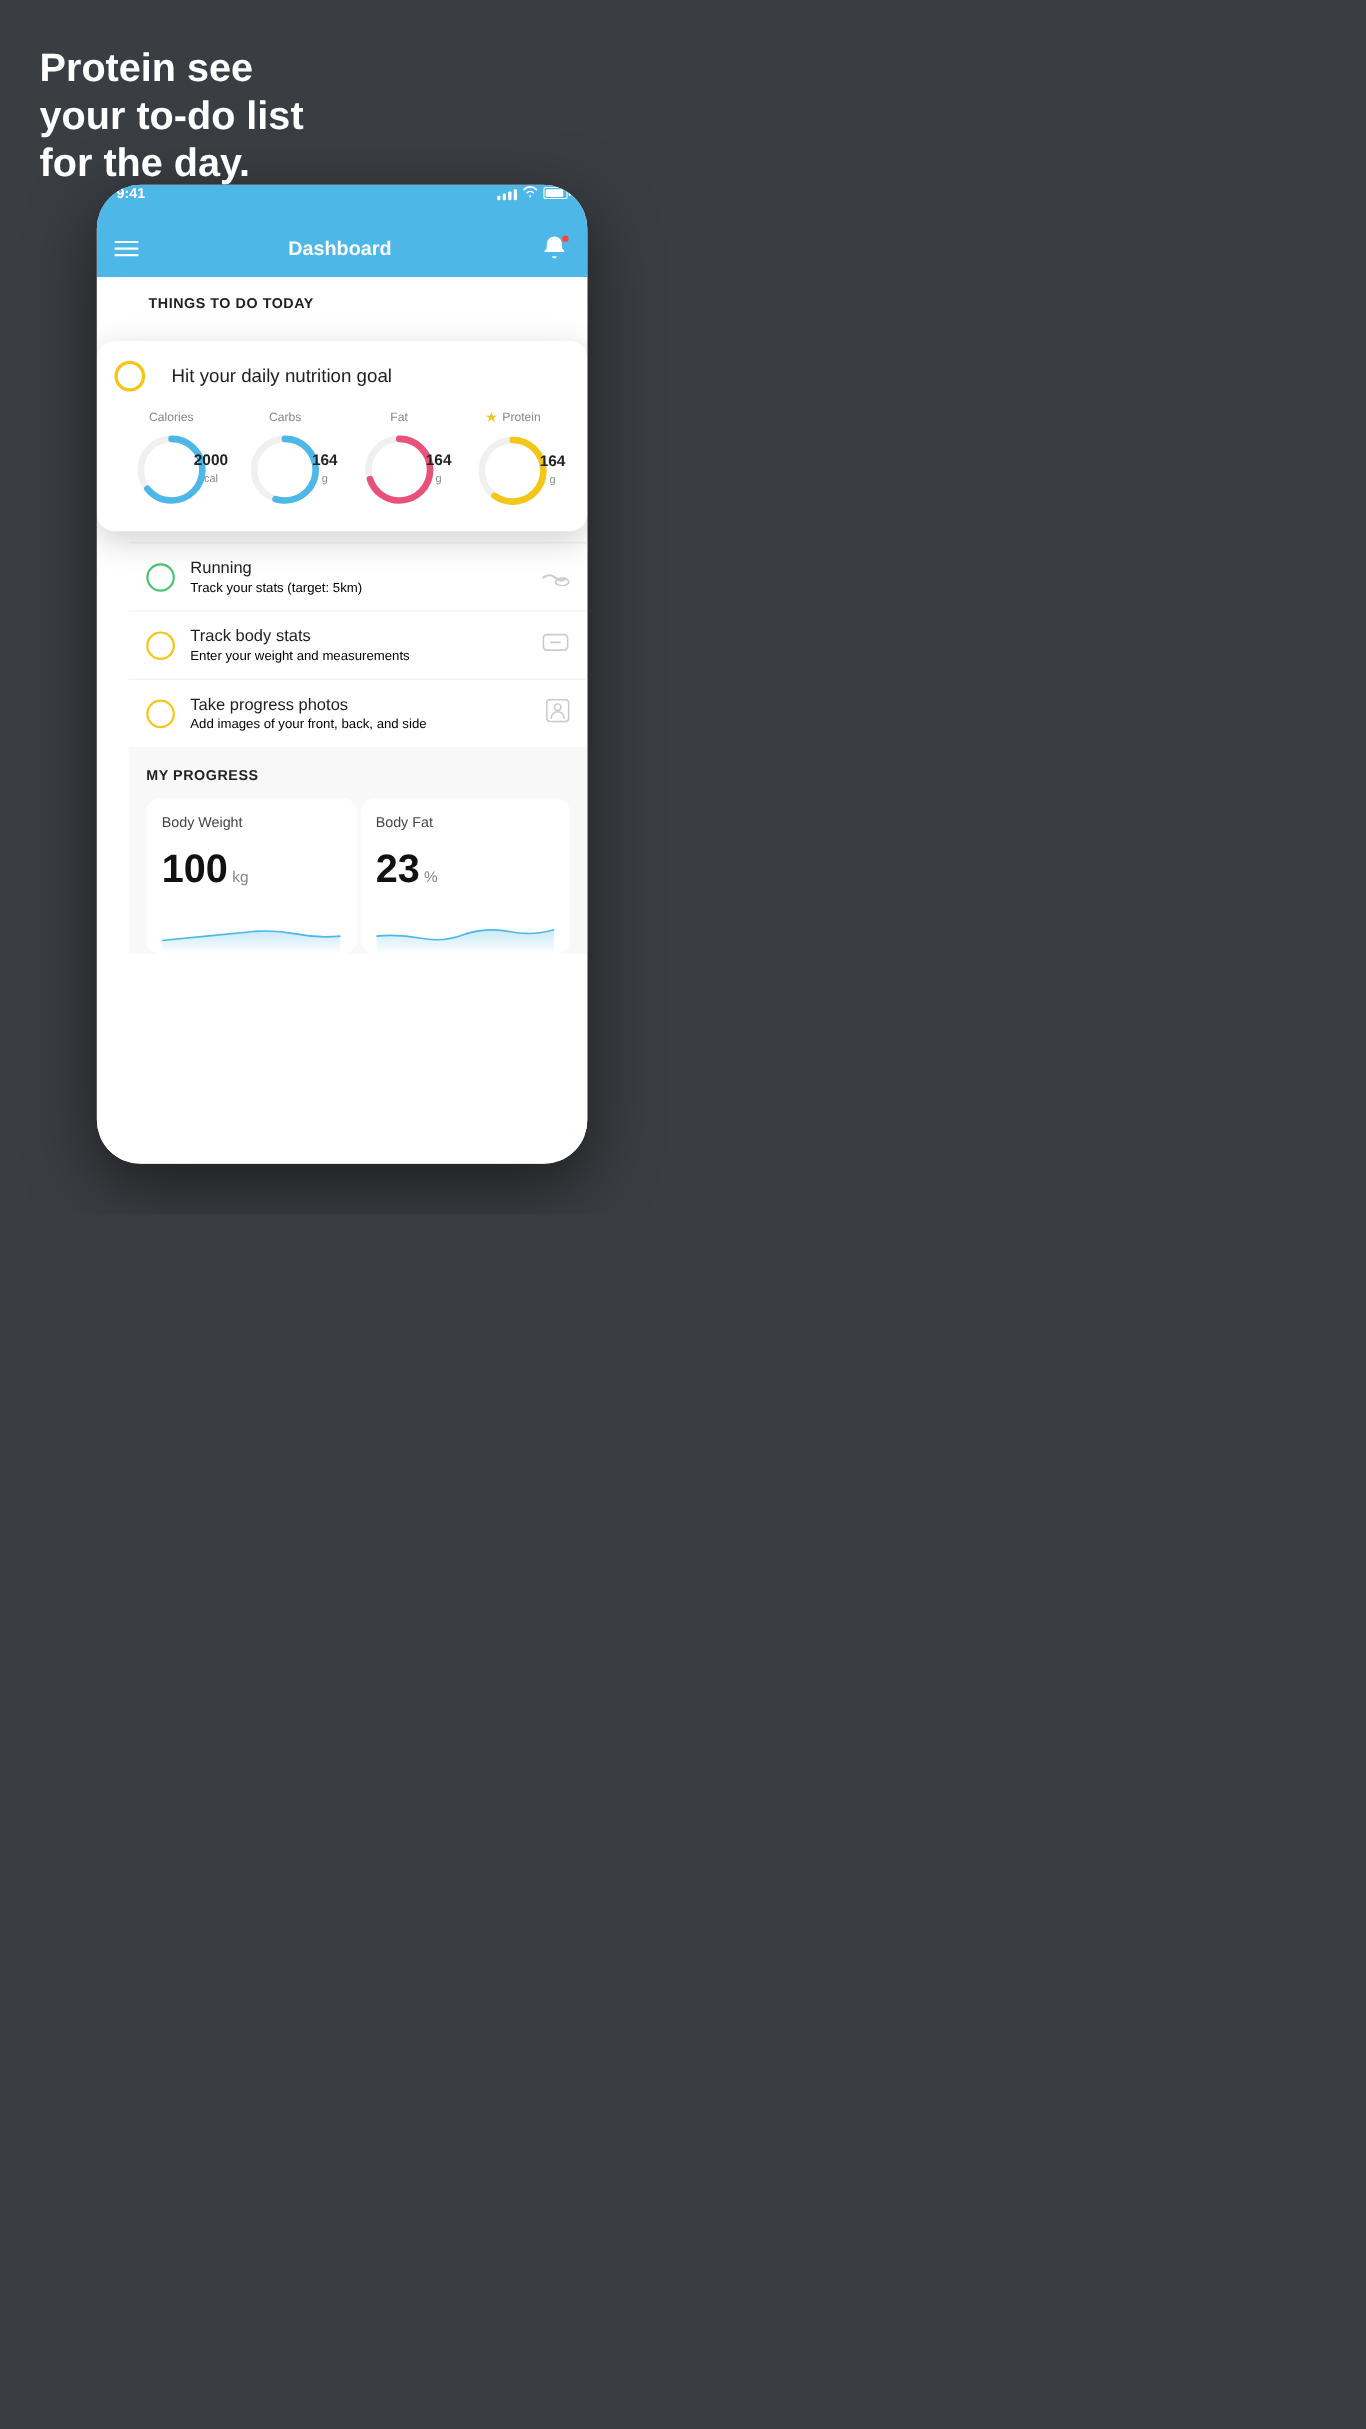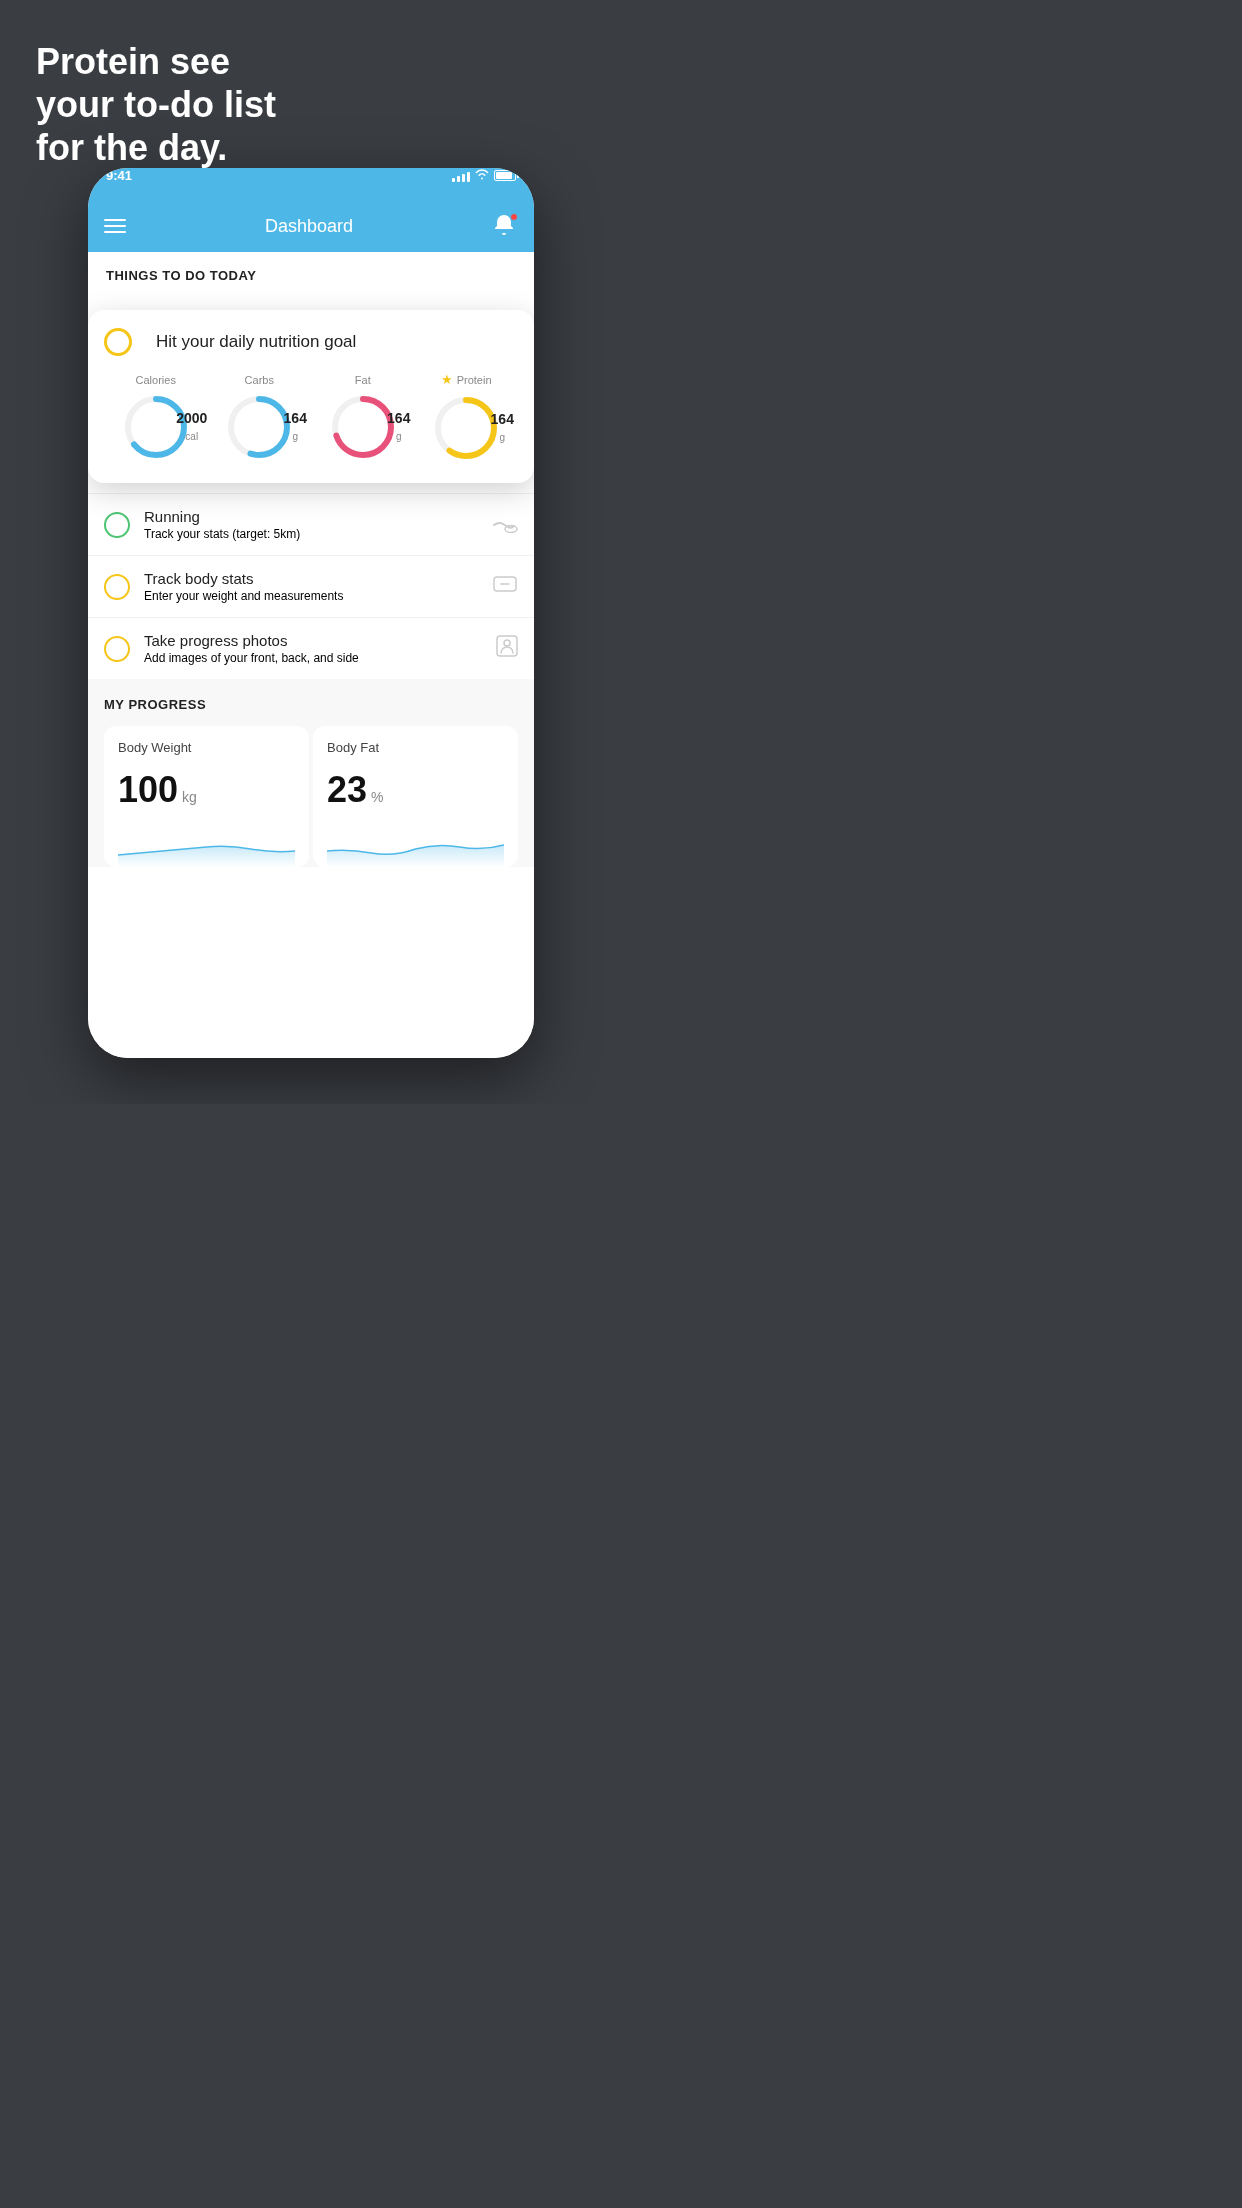--- a/index.html
+++ b/index.html
@@ -115,21 +115,21 @@
     .hamburger span {
       display: block;
       width: 22px;
       height: 2px;
       background: #fff;
       border-radius: 1px;
     }
     .nav-title {
       color: #fff;
       font-size: 18px;
-      font-weight: 400;
+      font-weight: 700;
       text-align: center;
     }
     .bell-icon {
       position: relative;
       width: 26px;
       height: 26px;
       cursor: pointer;
     }
     .bell-icon svg { width: 24px; height: 24px; }
     .bell-dot {
@@ -143,20 +143,21 @@
       border: 1.5px solid #4db8e8;
     }
 
     
     .app-content {
       background: #ffffff;
       flex: 1;
       height: calc(100% - 84px);
       overflow: hidden;
       position: relative;
+      padding-left: 29px;
     }
 
     
     .section-heading {
       padding: 16px 18px 10px;
       font-size: 13px;
       font-weight: 700;
       color: #222;
       letter-spacing: 0.5px;
       background: #fff;

